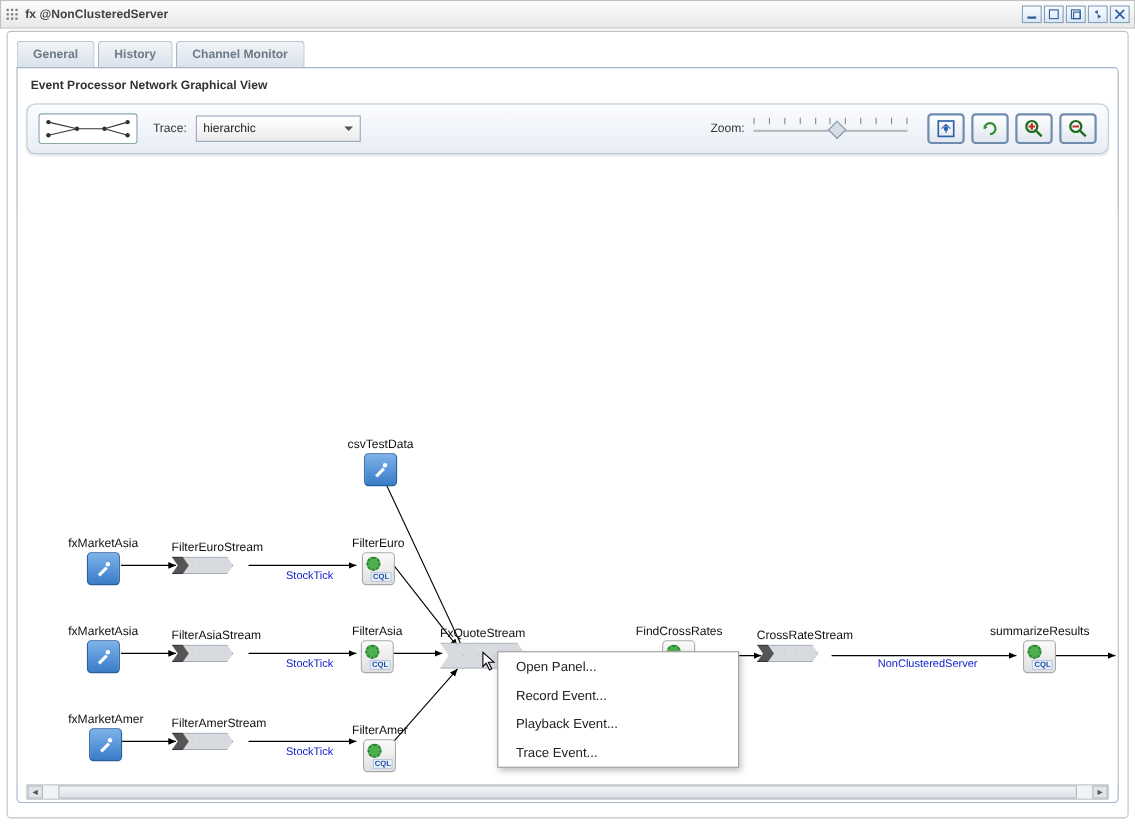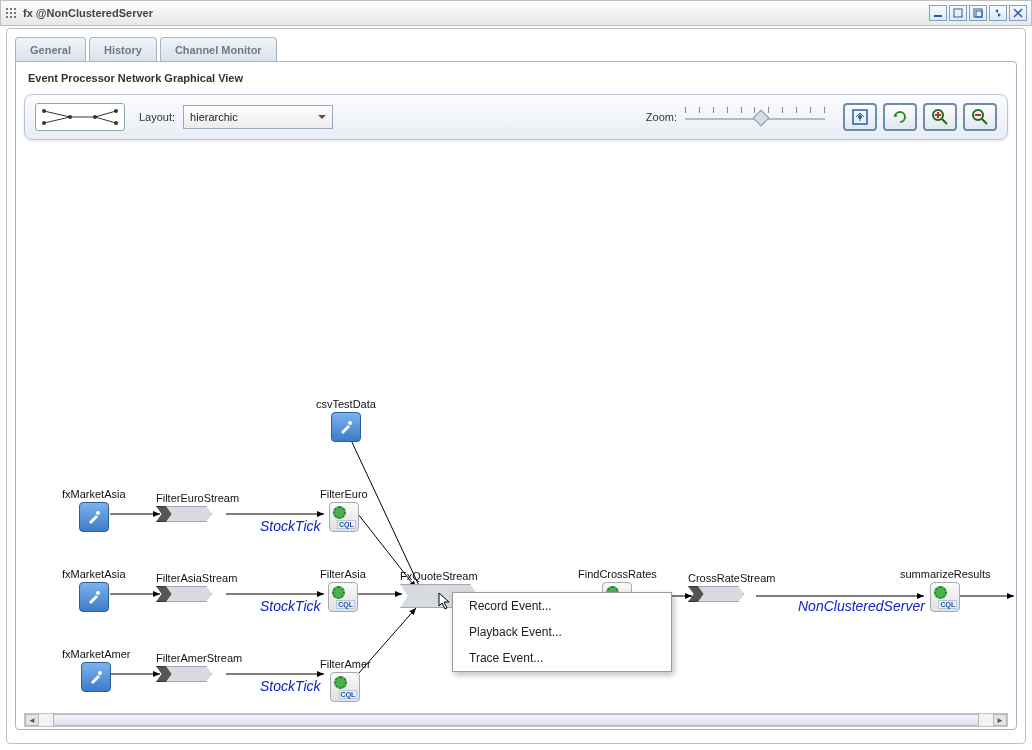--- a/index.html
+++ b/index.html
@@ -62,21 +62,21 @@
 
 .channel { position: absolute; }
 .channel .clabel { font-size: 11px; color: #111; display: block; margin-bottom: 2px; white-space: nowrap; }
 .channel-shape { width: 60px; height: 16px; position: relative; }
 .channel-shape.big { width: 78px; height: 24px; }
 .chev { position: absolute; top: 0; width: 16px; height: 100%; background: #d7dbe0; border: 1px solid #a2a8b0; clip-path: polygon(0 0, 65% 0, 100% 50%, 65% 100%, 0 100%, 35% 50%); }
 .chev.dark { background: #555; border-color: #333; }
 .chev:nth-child(1){left:0} .chev:nth-child(2){left:10px} .chev:nth-child(3){left:20px} .chev:nth-child(4){left:30px} .chev:nth-child(5){left:40px}
 .big .chev{width:22px} .big .chev:nth-child(1){left:0}.big .chev:nth-child(2){left:14px}.big .chev:nth-child(3){left:28px}.big .chev:nth-child(4){left:42px}.big .chev:nth-child(5){left:56px}
 
-.link-label { position: absolute; font-size: 14px; color: #1020d0; font-style: italic; }
+.link-label { position: absolute; font-size: 10px; color: #1020d0; }
 
 svg.edges { position: absolute; top: 0; left: 0; width: 100%; height: 100%; pointer-events: none; }
 .edge { stroke: #000; stroke-width: 1; fill: none; }
 .arrowhead { fill: #000; }
 
 
 .ctx { position: absolute; width: 220px; background: #fff; border: 1px solid #9a9a9a; box-shadow: 2px 3px 6px rgba(0,0,0,.25); font-size: 12px; }
 .ctx-item { padding: 6px 16px; cursor: pointer; color: #222; }
 
 .cursor-arrow { position: absolute; width: 14px; height: 18px; pointer-events: none; }
@@ -147,21 +147,21 @@
             <line x1="55" y1="10" x2="76" y2="4" stroke="#333"></line>
             <line x1="55" y1="10" x2="76" y2="16" stroke="#333"></line>
             <circle cx="4" cy="4" r="2" fill="#333"></circle>
             <circle cx="4" cy="16" r="2" fill="#333"></circle>
             <circle cx="30" cy="10" r="2" fill="#333"></circle>
             <circle cx="55" cy="10" r="2" fill="#333"></circle>
             <circle cx="76" cy="4" r="2" fill="#333"></circle>
             <circle cx="76" cy="16" r="2" fill="#333"></circle>
           </svg>
       </div>
-      <span class="field-label">Layout:</span>
+      <span class="field-label">Trace:</span>
       <div class="dropdown">
         <span>hierarchic</span>
       </div>
       <div class="spacer"></div>
       <span class="field-label">Zoom:</span>
       <div class="zoom-track">
         <div class="ticks">
             <i></i>
             <i></i>
             <i></i>
@@ -371,20 +371,21 @@
             <div class="gear"></div>
             <span class="cql-text">CQL</span>
           </div>
       </div>
 
       <svg class="cursor-arrow" style="left:422px; top:398px;" viewBox="0 0 14 18">
           <path d="M1 1 L1 14 L4 11 L7 17 L9 16 L6 10 L11 10 Z" fill="#fff" stroke="#000"></path>
         </svg>
 
       <div class="ctx" style="left:436px; top:398px;">
+        <div class="ctx-item">Open Panel...</div>
         <div class="ctx-item">Record Event...</div>
         <div class="ctx-item">Playback Event...</div>
         <div class="ctx-item">Trace Event...</div>
 
       </div>
     </div>
 
     <div class="scroll-h">
       <div class="btn">◄</div>
       <div class="track">

